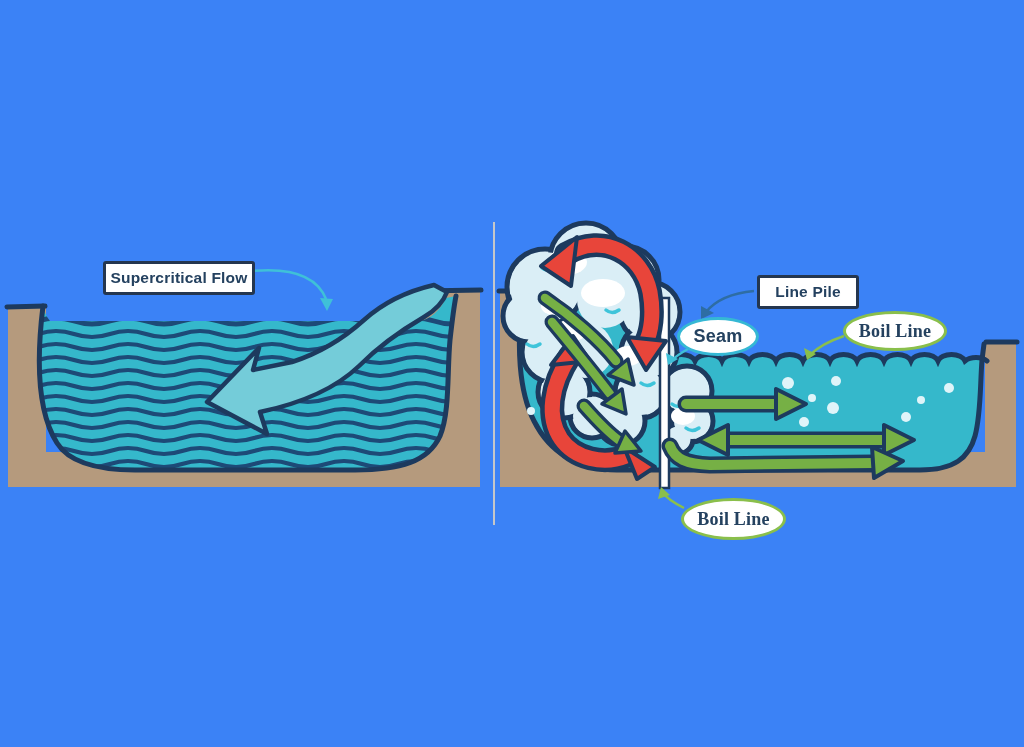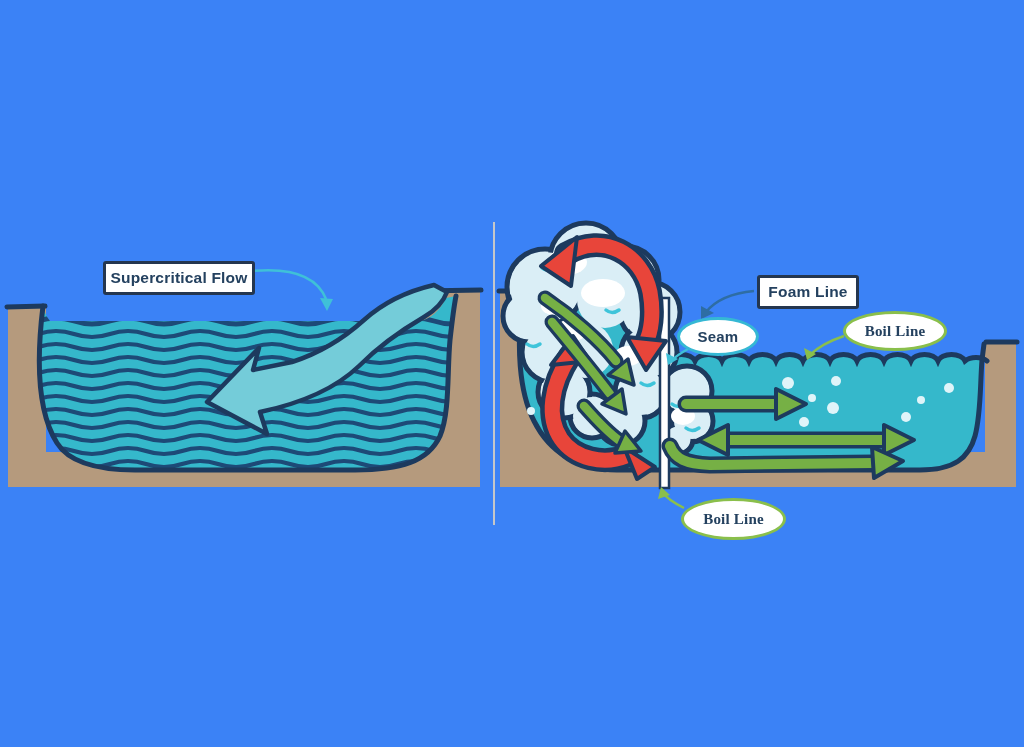--- a/index.html
+++ b/index.html
@@ -4,21 +4,21 @@
 <style>
   html,body{margin:0;padding:0;background:#ffffff;}
   #stage{position:relative;width:1024px;height:747px;background:#3b82f6;overflow:hidden;
          font-family:"Liberation Sans",sans-serif;}
   #art{position:absolute;left:0;top:0;}
   .label-box{position:absolute;display:flex;align-items:center;justify-content:center;
              background:#ffffff;border:3px solid #24364f;border-radius:3px;
              font-weight:700;font-size:15.5px;color:#24415f;letter-spacing:.2px;}
   .label-ellipse{position:absolute;display:flex;align-items:center;justify-content:center;
              background:#ffffff;border-radius:50%;
-             font-weight:700;font-size:15px;color:#24415f;letter-spacing:.2px;}
+             font-weight:700;font-size:18px;color:#24415f;letter-spacing:.2px;}
   .cyan-border{border:3px solid #35b8d4;}
   .green-border{border:3px solid #8abf4b;font-family:Liberation Serif, serif;}
 </style>
 </head>
 <body>
 
 <div id="stage">
 
 <svg id="art" width="1024" height="747" viewBox="0 0 1024 747">
   <defs>
@@ -185,21 +185,21 @@
     <polygon points="668,365 666,353 678,359" fill="#3fc0d8"></polygon>
     <path d="M844,336 C826,342 816,349 810,355" fill="none" stroke="#8abf4b" stroke-width="2.5"></path>
     <polygon points="807,360 804,348 816,354" fill="#8abf4b"></polygon>
     <path d="M684,508 C672,502 666,497 663,493" fill="none" stroke="#8abf4b" stroke-width="2.5"></path>
     <polygon points="661,487 658,499 670,495" fill="#8abf4b"></polygon>
   </g>
 </svg>
 
 <div class="label-box" style="left:103px;top:261px;width:146px;height:28px;">Supercritical Flow</div>
 
-<div class="label-box" style="left:757px;top:275px;width:96px;height:28px;">Foam Line</div>
+<div class="label-box" style="left:757px;top:275px;width:96px;height:28px;">Line Pile</div>
 
 <div class="label-ellipse cyan-border" style="left:677px;top:317px;width:76px;height:33px;">Seam</div>
 
 <div class="label-ellipse green-border" style="left:843px;top:311px;width:98px;height:34px;">Boil Line</div>
 
 <div class="label-ellipse green-border" style="left:681px;top:498px;width:99px;height:36px;">Boil Line</div>
 
 </div>
 
 </body></html>

